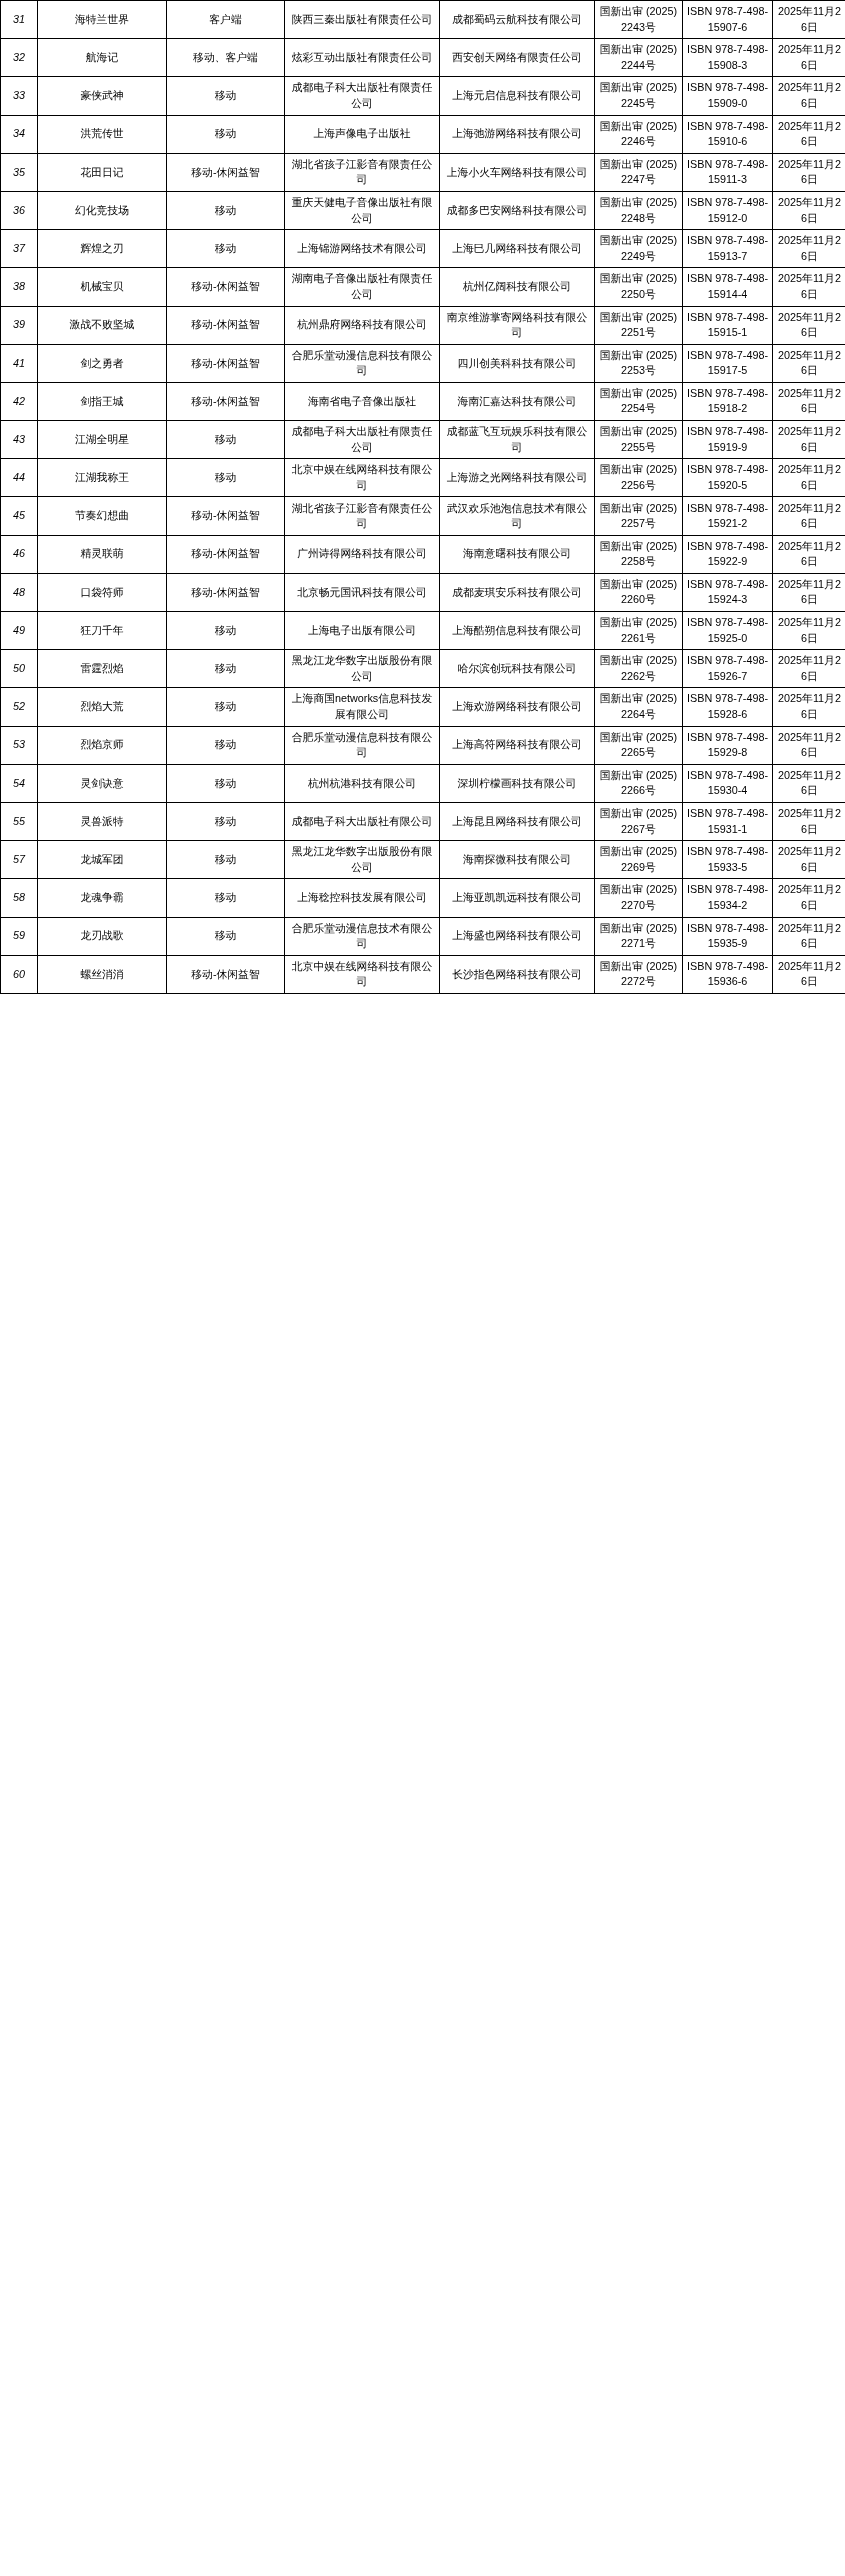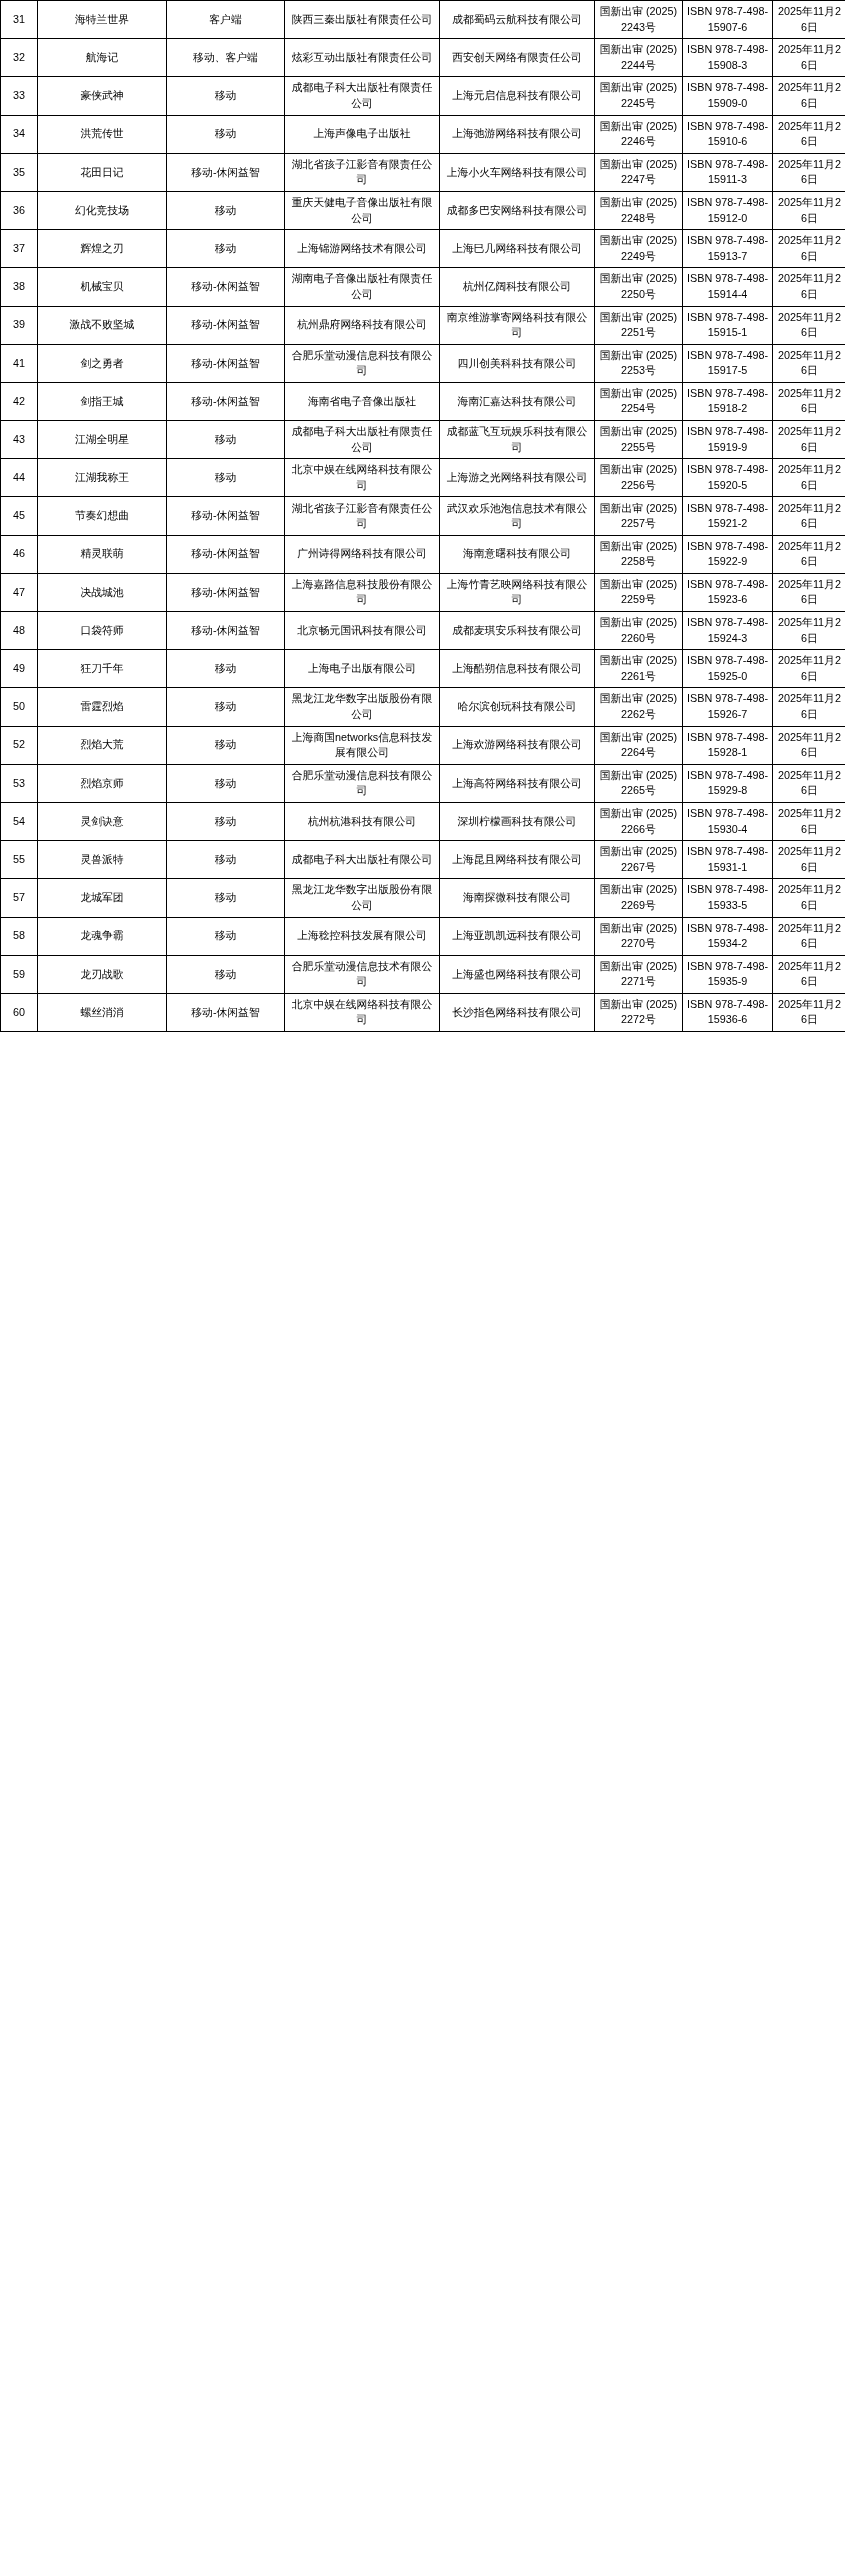--- a/index.html
+++ b/index.html
@@ -27,21 +27,21 @@
     word-break: break-all;
   }
   col.c-num    { width: 37px; }
   col.c-name   { width: 129px; }
   col.c-plat   { width: 118px; }
   col.c-pub    { width: 155px; }
   col.c-oper   { width: 155px; }
   col.c-doc    { width: 88px; }
   col.c-isbn   { width: 90px; }
   col.c-date   { width: 74px; }
-  .row-num { font-size: 11.3px; }
+  .row-num { font-size: 11.3px; font-style: italic; }
 </style>
 </head>
 <body>
 
 <table class="approval-table">
   <colgroup>
     <col class="c-num">
     <col class="c-name">
     <col class="c-plat">
     <col class="c-pub">
@@ -195,30 +195,20 @@
         <td class="row-num">46</td>
         <td>精灵联萌</td>
         <td>移动-休闲益智</td>
         <td>广州诗得网络科技有限公司</td>
         <td>海南意曙科技有限公司</td>
         <td>国新出审 (2025) 2258号</td>
         <td>ISBN 978-7-498-15922-9</td>
         <td>2025年11月26日</td>
       </tr>
       <tr>
-        <td class="row-num">47</td>
-        <td>决战城池</td>
-        <td>移动-休闲益智</td>
-        <td>上海嘉路信息科技股份有限公司</td>
-        <td>上海竹青艺映网络科技有限公司</td>
-        <td>国新出审 (2025) 2259号</td>
-        <td>ISBN 978-7-498-15923-6</td>
-        <td>2025年11月26日</td>
-      </tr>
-      <tr>
         <td class="row-num">48</td>
         <td>口袋符师</td>
         <td>移动-休闲益智</td>
         <td>北京畅元国讯科技有限公司</td>
         <td>成都麦琪安乐科技有限公司</td>
         <td>国新出审 (2025) 2260号</td>
         <td>ISBN 978-7-498-15924-3</td>
         <td>2025年11月26日</td>
       </tr>
       <tr>
@@ -241,21 +231,21 @@
         <td>ISBN 978-7-498-15926-7</td>
         <td>2025年11月26日</td>
       </tr>
       <tr>
         <td class="row-num">52</td>
         <td>烈焰大荒</td>
         <td>移动</td>
         <td>上海商国networks信息科技发展有限公司</td>
         <td>上海欢游网络科技有限公司</td>
         <td>国新出审 (2025) 2264号</td>
-        <td>ISBN 978-7-498-15928-1</td>
+        <td>ISBN 978-7-498-15928-6</td>
         <td>2025年11月26日</td>
       </tr>
       <tr>
         <td class="row-num">53</td>
         <td>烈焰京师</td>
         <td>移动</td>
         <td>合肥乐堂动漫信息科技有限公司</td>
         <td>上海高符网络科技有限公司</td>
         <td>国新出审 (2025) 2265号</td>
         <td>ISBN 978-7-498-15929-8</td>

